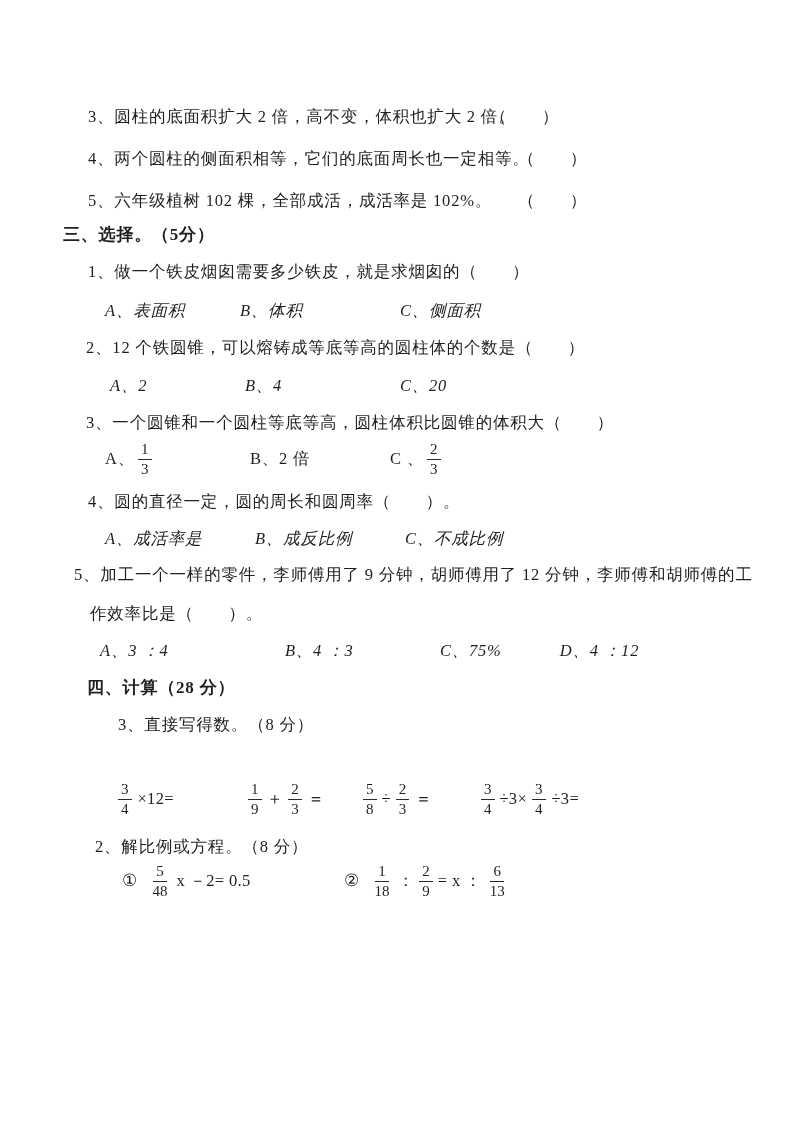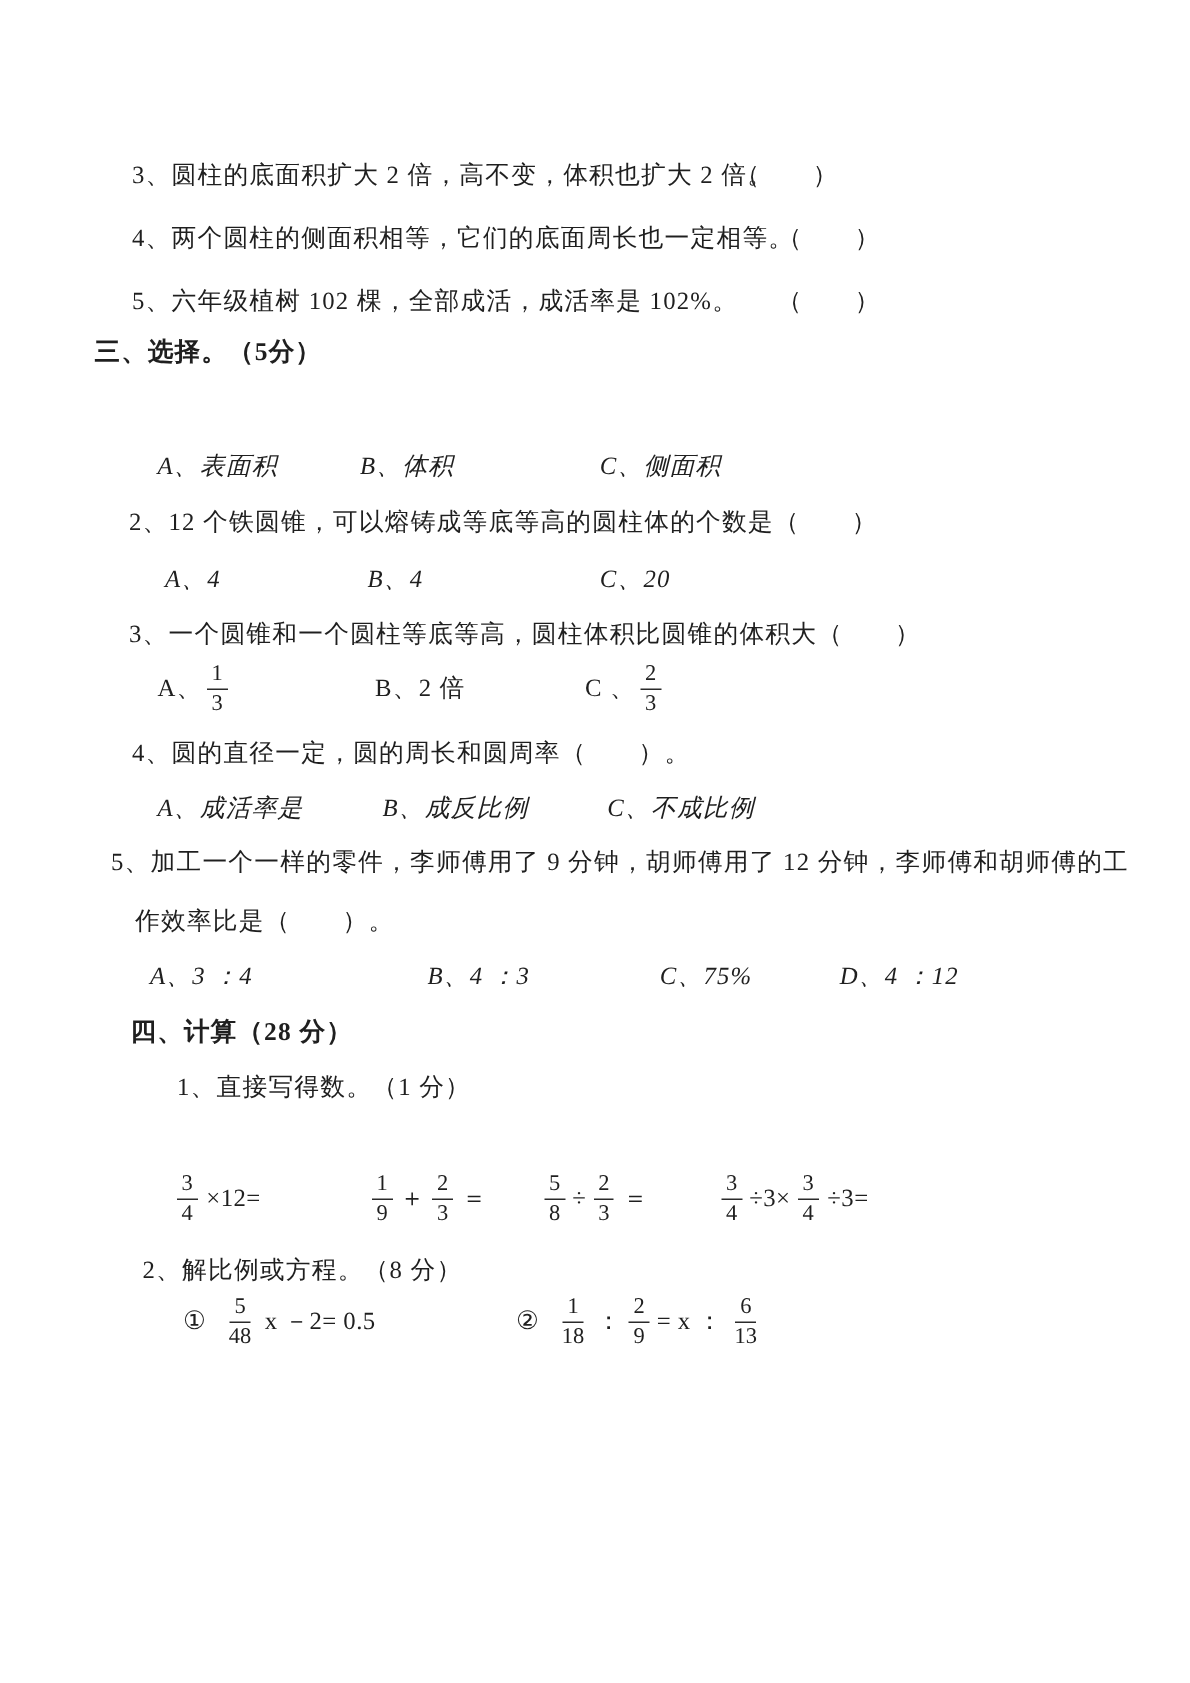--- a/index.html
+++ b/index.html
@@ -50,31 +50,34 @@
     <span>5、六年级植树 102 棵，全部成活，成活率是 102%。</span>
   </div>
   <div class="row" style="top:190px;left:518px">
     <span>（　　）</span>
   </div>
 
   <div class="row bold" style="top:224px;left:63px">
     <span>三、选择。（5分）</span>
   </div>
 
+  <div class="row" style="top:261px;left:88px">
+    <span>1、做一个铁皮烟囱需要多少铁皮，就是求烟囱的（　　）</span>
+  </div>
   <div class="row" style="top:300px;left:105px">
     <span class="opt" style="width:130px">A、表面积</span>
     <span class="opt" style="width:155px">B、体积</span>
     <span class="opt">C、侧面积</span>
   </div>
 
   <div class="row" style="top:337px;left:86px">
     <span>2、12 个铁圆锥，可以熔铸成等底等高的圆柱体的个数是（　　）</span>
   </div>
   <div class="row" style="top:375px;left:110px">
-    <span class="opt" style="width:130px">A、4</span>
+    <span class="opt" style="width:130px">A、2</span>
     <span class="opt" style="width:150px">B、4</span>
     <span class="opt">C、20</span>
   </div>
 
   <div class="row" style="top:412px;left:86px">
     <span>3、一个圆锥和一个圆柱等底等高，圆柱体积比圆锥的体积大（　　）</span>
   </div>
   <div class="row mrow" style="top:437px;left:105px;height:44px">
     <span class="mopt" style="width:145px">
       <span>A、</span>
@@ -113,21 +116,21 @@
     <span class="opt" style="width:150px">B、4 ：3</span>
     <span class="opt" style="width:115px">C、75%</span>
     <span class="opt">D、4 ：12</span>
   </div>
 
   <div class="row bold" style="top:677px;left:87px">
     <span>四、计算（28 分）</span>
   </div>
 
   <div class="row" style="top:714px;left:118px">
-    <span>1、直接写得数。（1 分）</span>
+    <span>3、直接写得数。（8 分）</span>
   </div>
 
 
   <div class="row mrow" style="top:777px;left:115px;height:44px;letter-spacing:0.3px">
     <span class="mopt" style="width:130px">
       <span class="frac">
         <span class="fn">3</span>
         <span class="fd">4</span>
       </span>
       <span class="tail">×12=</span>

